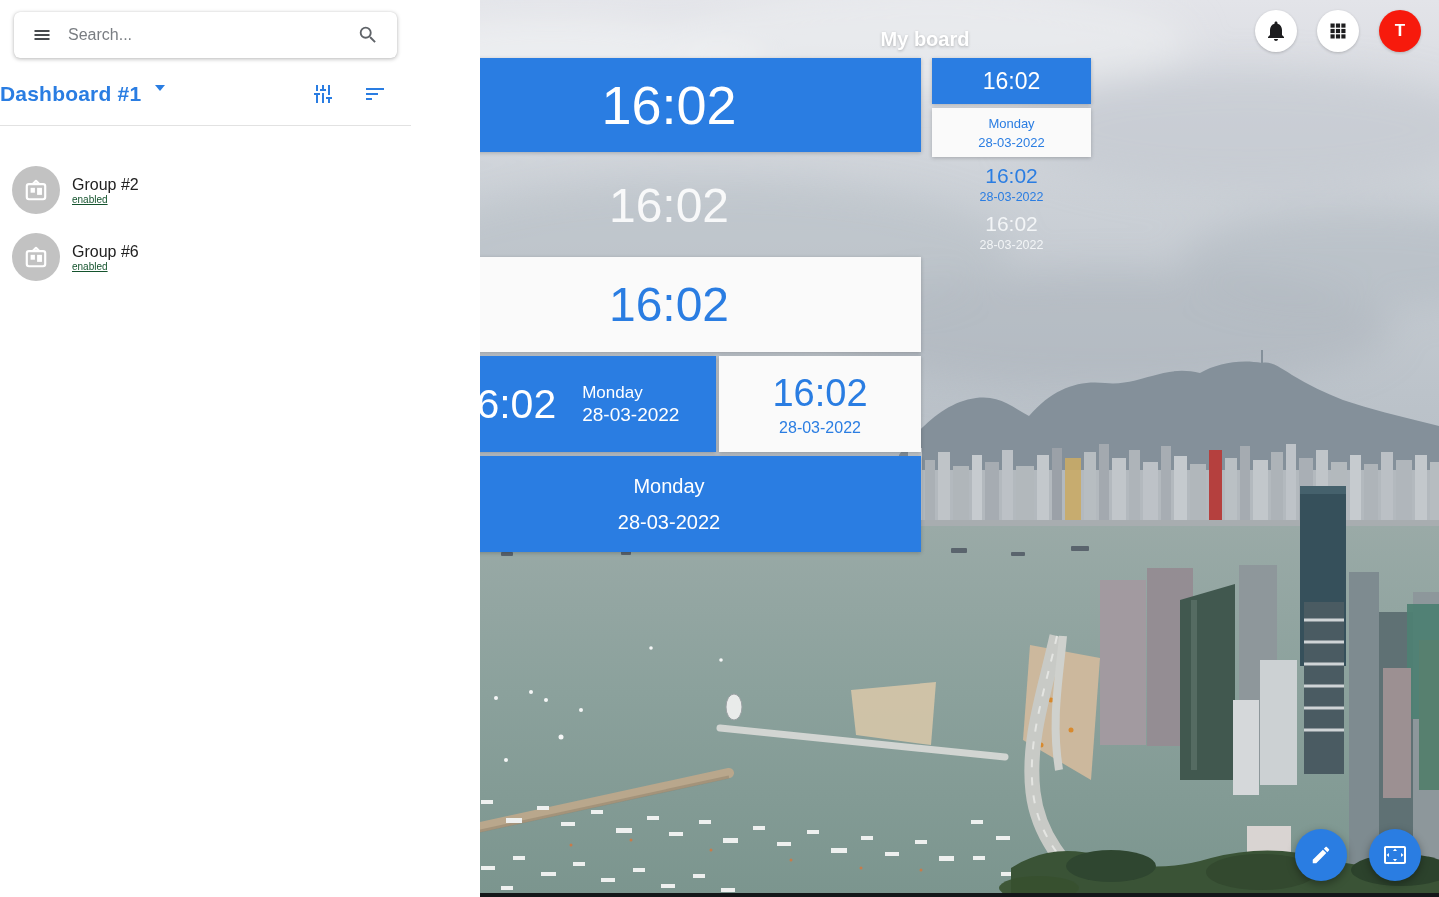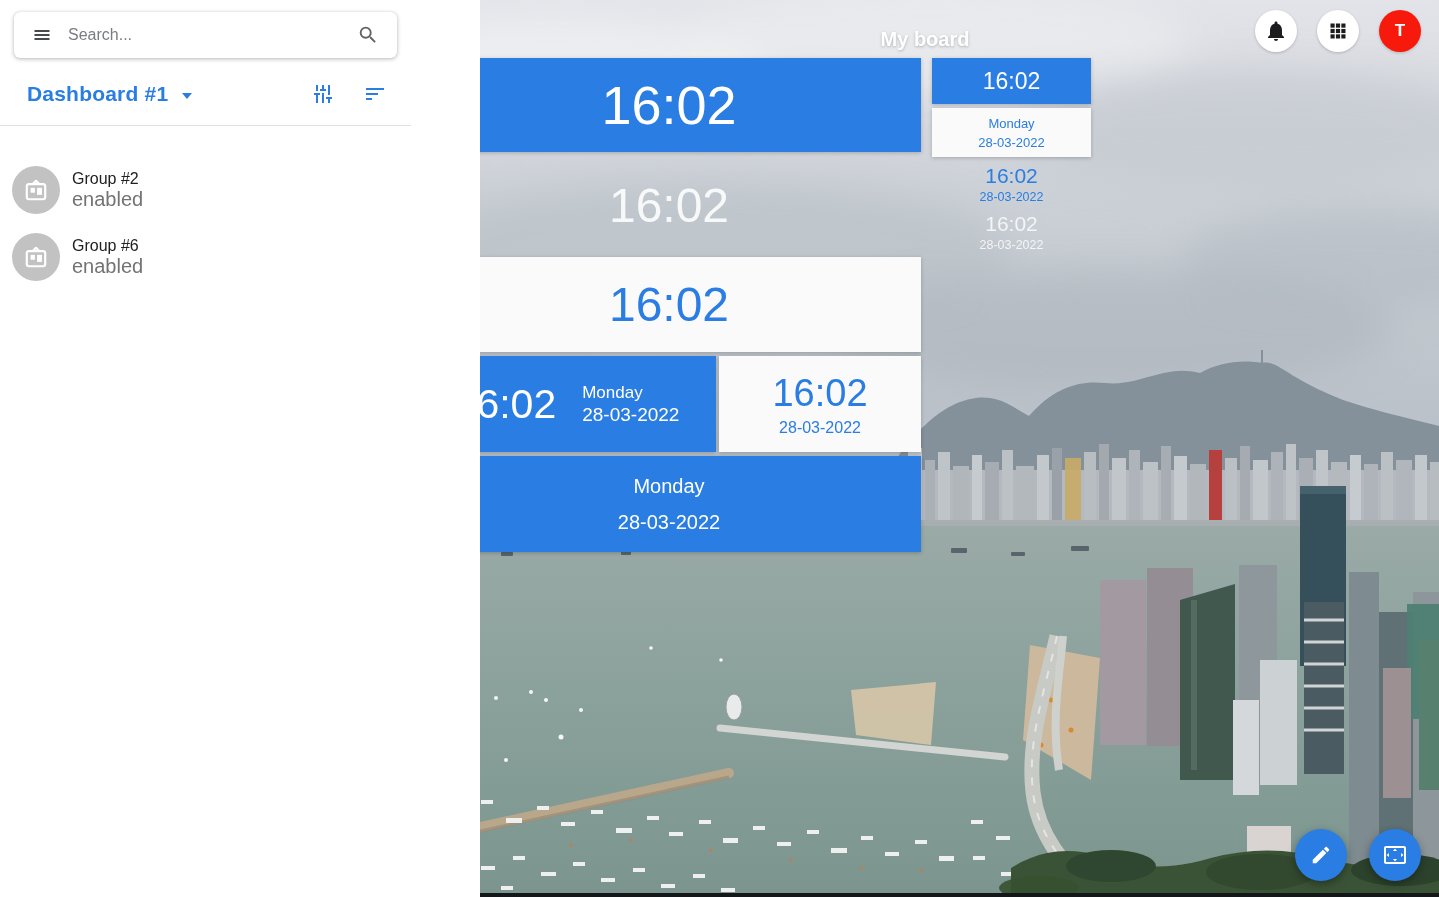--- a/index.html
+++ b/index.html
@@ -7,31 +7,31 @@
   .app{position:relative;width:1439px;height:897px;overflow:hidden;background:#fff;}
 
   
   .sidebar{position:absolute;left:0;top:0;width:480px;height:897px;background:#fff;z-index:5;}
   .search-bar{position:absolute;left:14px;top:12px;width:383px;height:46px;background:#fff;border-radius:6px;
     box-shadow:0 1px 4px rgba(0,0,0,.28),0 0 1px rgba(0,0,0,.15);display:flex;align-items:center;padding:0 12px;}
   .icon-btn{border:none;background:transparent;padding:6px;cursor:pointer;display:flex;align-items:center;justify-content:center;}
   .search-bar input{flex:1;border:none;outline:none;font-size:16px;color:#3c4043;margin-left:8px;background:transparent;}
   .search-bar input::placeholder{color:#797d82;}
   .dash-row{position:absolute;left:0;top:72px;width:411px;height:44px;display:flex;align-items:center;}
-  .dash-title{display:flex;align-items:center;gap:14px;margin-left:27px;cursor:pointer;}
+  .dash-title{display:flex;gap:14px;cursor:pointer;}
   .dash-title span{font-size:21px;font-weight:bold;color:#2a7de2;letter-spacing:.2px;}
   .caret{width:0;height:0;border-left:5px solid transparent;border-right:5px solid transparent;border-top:6px solid #2a7de2;margin-top:3px;}
   .dash-icons{margin-left:auto;margin-right:18px;display:flex;gap:16px;}
   .divider{position:absolute;left:0;top:125px;width:411px;height:1px;background:#e2e2e2;}
   .group-item{position:absolute;left:0;width:411px;height:64px;display:flex;align-items:center;cursor:pointer;}
   .group-item .avatar-circle{width:48px;height:48px;border-radius:50%;background:#c2c2c2;margin-left:12px;
     display:flex;align-items:center;justify-content:center;flex:0 0 48px;}
   .group-text{margin-left:12px;display:flex;flex-direction:column;gap:0;}
   .group-name{font-size:16px;color:#212121;}
-  .group-status{font-size:20px;color:#737373;}
+  .group-status{font-size:10px;color:#14532d;text-decoration:underline;}
 
   
   .main{position:absolute;left:411px;top:0;width:1028px;height:897px;overflow:hidden;}
   .photo{position:absolute;left:0;top:0;width:1028px;height:897px;}
   .board-title{position:absolute;left:0;top:28px;width:1028px;text-align:center;color:#fff;font-size:20px;font-weight:bold;
     text-shadow:0 1px 3px rgba(0,0,0,.25);z-index:2;}
   .top-circle{position:absolute;top:10px;width:42px;height:42px;border-radius:50%;background:#fff;border:none;cursor:pointer;
     display:flex;align-items:center;justify-content:center;box-shadow:0 1px 3px rgba(0,0,0,.2);z-index:3;padding:0;}
   .avatar-red{background:#f71a0c;color:#fff;font-size:17px;font-weight:bold;}
 

